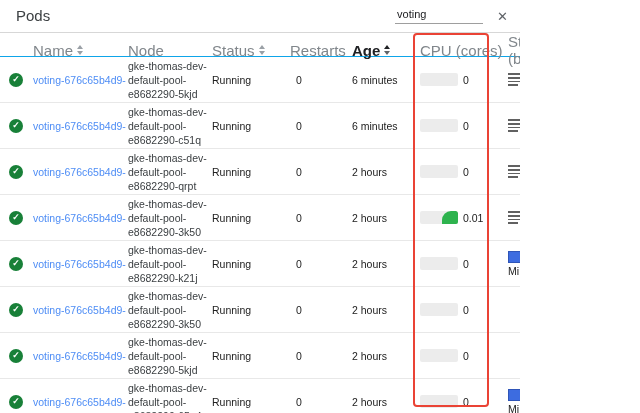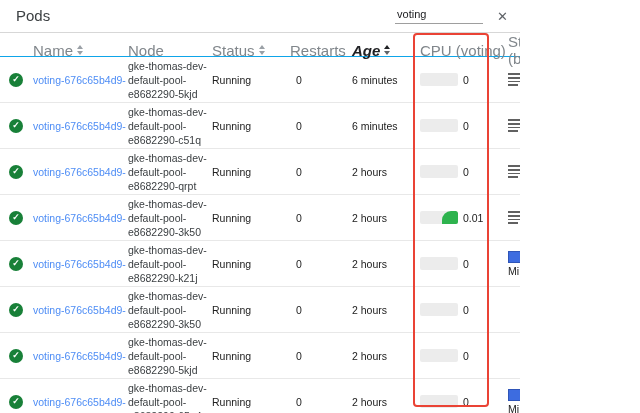--- a/index.html
+++ b/index.html
@@ -19,21 +19,21 @@
   }
   .close-x { margin-left:14px; font-size:13px; color:#5f6368; cursor:pointer; line-height:1; }
   
   .grid-row {
     display:grid;
     grid-template-columns:33px 95px 84px 78px 62px 68px 88px 1fr;
     align-items:center;
   }
   .thead { height:24px; border-bottom:1px solid #0ea5e9; color:#80868b; font-size:15px; }
   .th { display:flex; align-items:center; gap:4px; }
-  .th.bold { color:#202124; font-weight:bold;font-style:italic; }
+  .th.bold { color:#202124; font-weight:bold; }
   .sort { display:inline-flex; flex-direction:column; gap:2px; }
   .tri-up { width:0; height:0; border-left:3.5px solid transparent; border-right:3.5px solid transparent; border-bottom:4px solid #9aa0a6; }
   .tri-dn { width:0; height:0; border-left:3.5px solid transparent; border-right:3.5px solid transparent; border-top:4px solid #9aa0a6; }
   .sort.dark .tri-up { border-bottom-color:#202124; }
   .sort.dark .tri-dn { border-top-color:#5f6368; }
   .row { height:46px; border-bottom:1px solid #e8e8e8; font-size:10.5px; }
   .c-icon { display:flex; justify-content:flex-start; padding-left:9px; }
   .check {
     width:14px; height:14px; border-radius:50%; background:#188038;
     display:flex; align-items:center; justify-content:center;
@@ -102,21 +102,21 @@
       <span>Restarts</span>
     </div>
     <div class="th bold">
       <span>Age</span>
       <span class="sort dark">
           <i class="tri-up"></i>
           <i class="tri-dn"></i>
         </span>
     </div>
     <div class="th">
-      <span>CPU (voting)</span>
+      <span>CPU (cores)</span>
     </div>
     <div class="th">
       <span>Status (bytes)</span>
     </div>
   </div>
 
   <div id="tbody">
     <div class="row grid-row">
       <div class="c-icon">
         <span class="check">✓</span>

